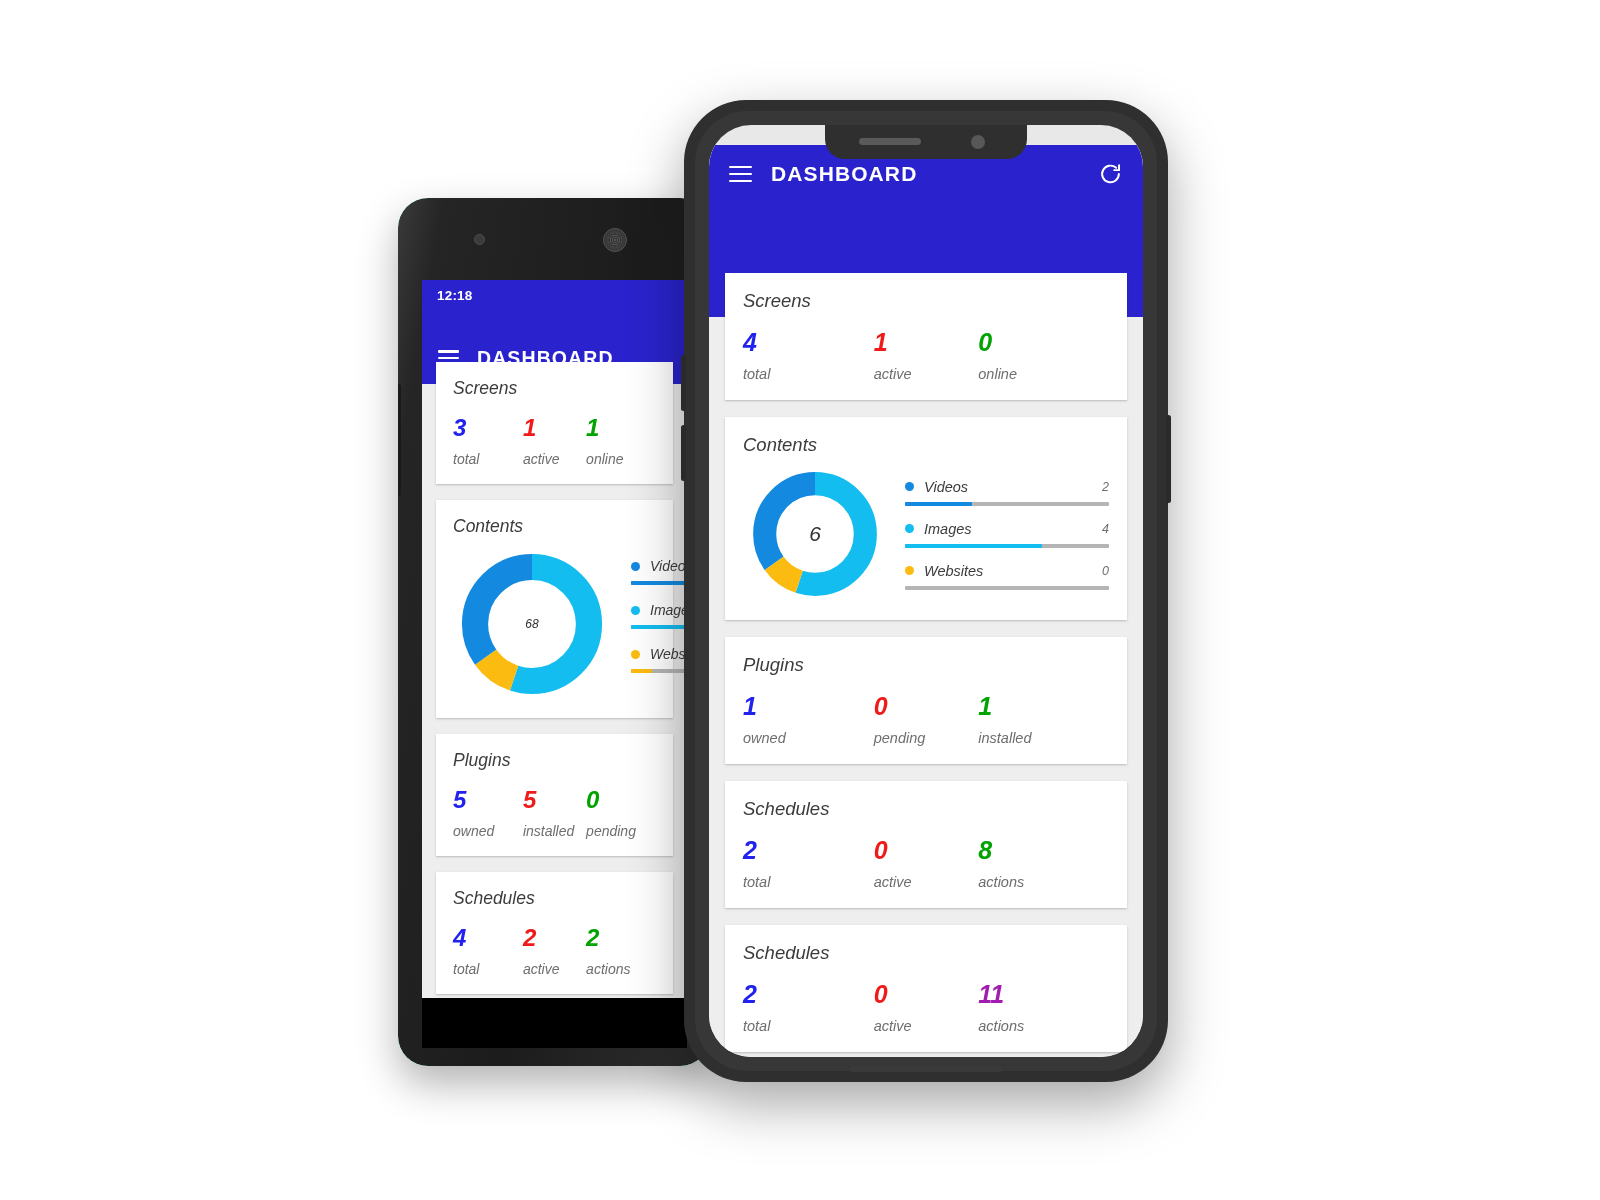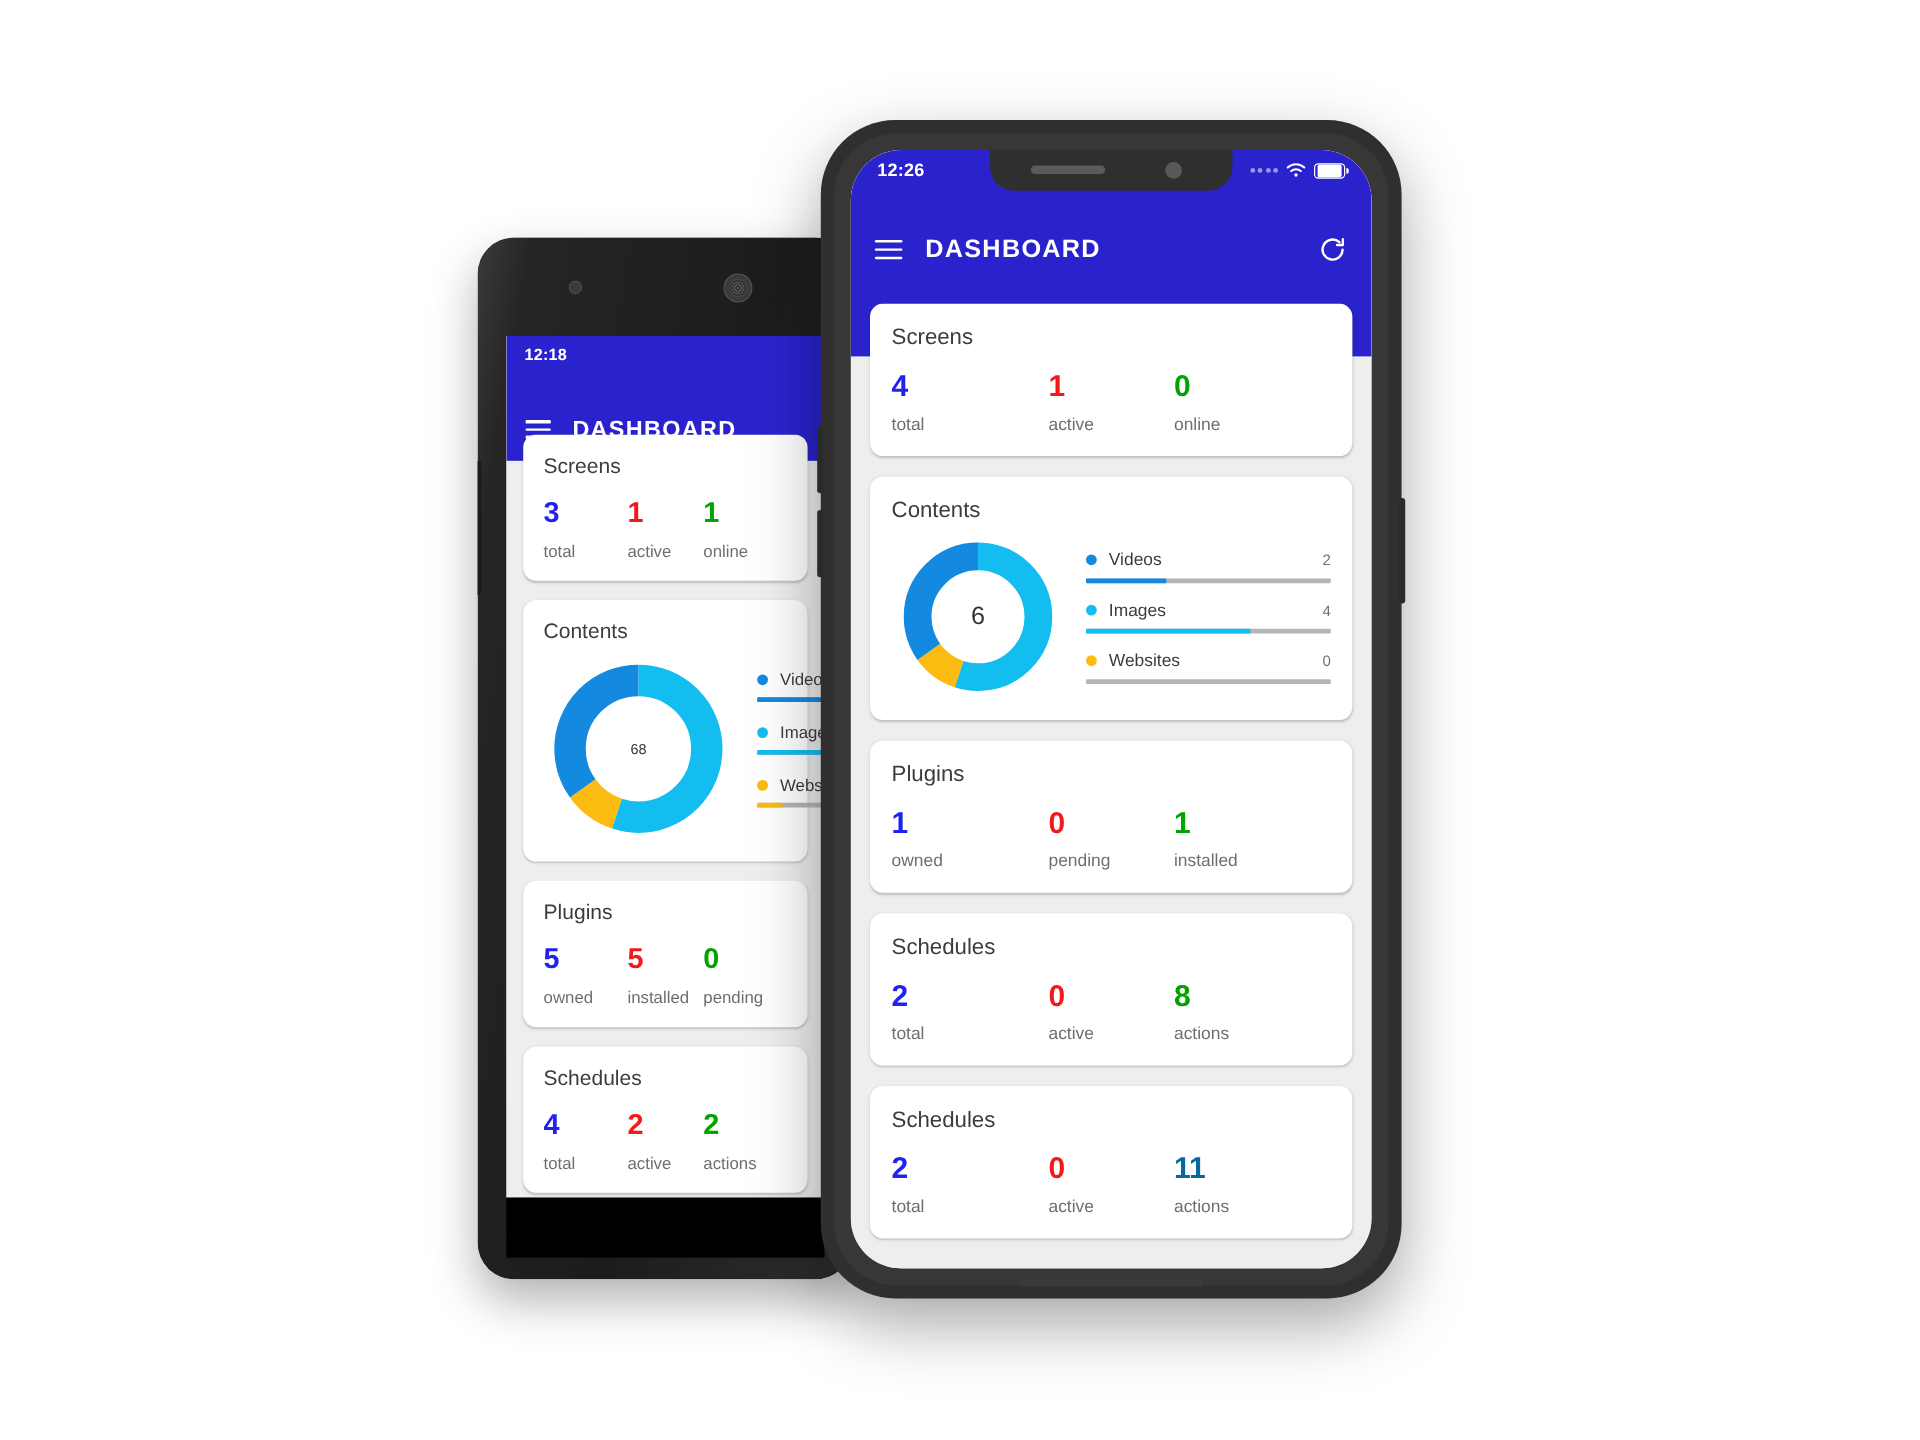--- a/index.html
+++ b/index.html
@@ -139,22 +139,23 @@
 
   .appbar { display:flex; align-items:center; position:relative; }
   .hamburger { display:flex; flex-direction:column; justify-content:center; cursor:pointer; }
   .hamburger span { display:block; background:#fff; border-radius:1px; }
   .appbar-title { color:#fff; font-weight:bold; letter-spacing:1.1px; }
   .refresh-icon { margin-left:auto; cursor:pointer; display:flex; align-items:center; }
 
   .scroll { position:absolute; left:0; right:0; overflow:hidden; }
 
   .card {
-    background:#fff; border-radius:11px;
+    background:#fff; border-radius:0;
     box-shadow: 0 1px 3px rgba(0,0,0,0.13), 0 1px 1px rgba(0,0,0,0.08);
+    font-style: italic;
   }
   .card-title { color:#3c3c3c; font-weight:normal; }
   .stats { display:flex; }
   .stat { display:flex; flex-direction:column; }
   .stat-num { font-weight:bold; line-height:1; }
   .stat-lbl { color:#6e6e6e; }
 
   
   .contents-body { display:flex; align-items:center; }
   .donut-wrap { position:relative; }
@@ -359,39 +360,20 @@
   <div id="iphone">
     <div id="iphone-inner-ring"></div>
     <div id="iphone-vol-up"></div>
     <div id="iphone-vol-dn"></div>
     <div id="iphone-power"></div>
 
     <div id="iphone-screen">
       <div class="app">
         <div class="appbar-bg"></div>
 
-        <div class="statusbar">
-          <span class="sb-time">12:26</span>
-          <span class="sb-right">
-            <span class="sig-dots">
-                <i></i>
-                <i></i>
-                <i></i>
-                <i></i>
-              </span>
-            <svg width="18" height="14" viewBox="0 0 18 14">
-              <path d="M9 12.2a1.4 1.4 0 1 0 0-2.8 1.4 1.4 0 0 0 0 2.8z" fill="#fff"></path>
-              <path d="M4.9 7.6a6 6 0 0 1 8.2 0" stroke="#fff" stroke-width="1.7" fill="none" stroke-linecap="round"></path>
-              <path d="M2.1 4.6a10 10 0 0 1 13.8 0" stroke="#fff" stroke-width="1.7" fill="none" stroke-linecap="round"></path>
-            </svg>
-            <span class="battery">
-                <i></i>
-              </span>
-          </span>
-        </div>
 
         <div class="appbar">
           <div class="hamburger">
             <span></span>
               <span></span>
               <span></span>
           </div>
           <div class="appbar-title">DASHBOARD</div>
           <div class="refresh-icon">
             <svg width="25" height="25" viewBox="0 0 24 24" fill="none" stroke="#fff" stroke-width="1.9" stroke-linecap="round">
@@ -508,21 +490,21 @@
             <div class="stats">
               <div class="stat">
                 <span class="stat-num" style="color:#2222ee">2</span>
                 <span class="stat-lbl">total</span>
               </div>
               <div class="stat">
                 <span class="stat-num" style="color:#f01a1a">0</span>
                 <span class="stat-lbl">active</span>
               </div>
               <div class="stat">
-                <span class="stat-num" style="color:#0369a1">11</span>
+                <span class="stat-num" style="color:#a21caf">11</span>
                 <span class="stat-lbl">actions</span>
               </div>
             </div>
           </div>
 
         </div>
       </div>
     </div>
 
     <div id="iphone-notch">

